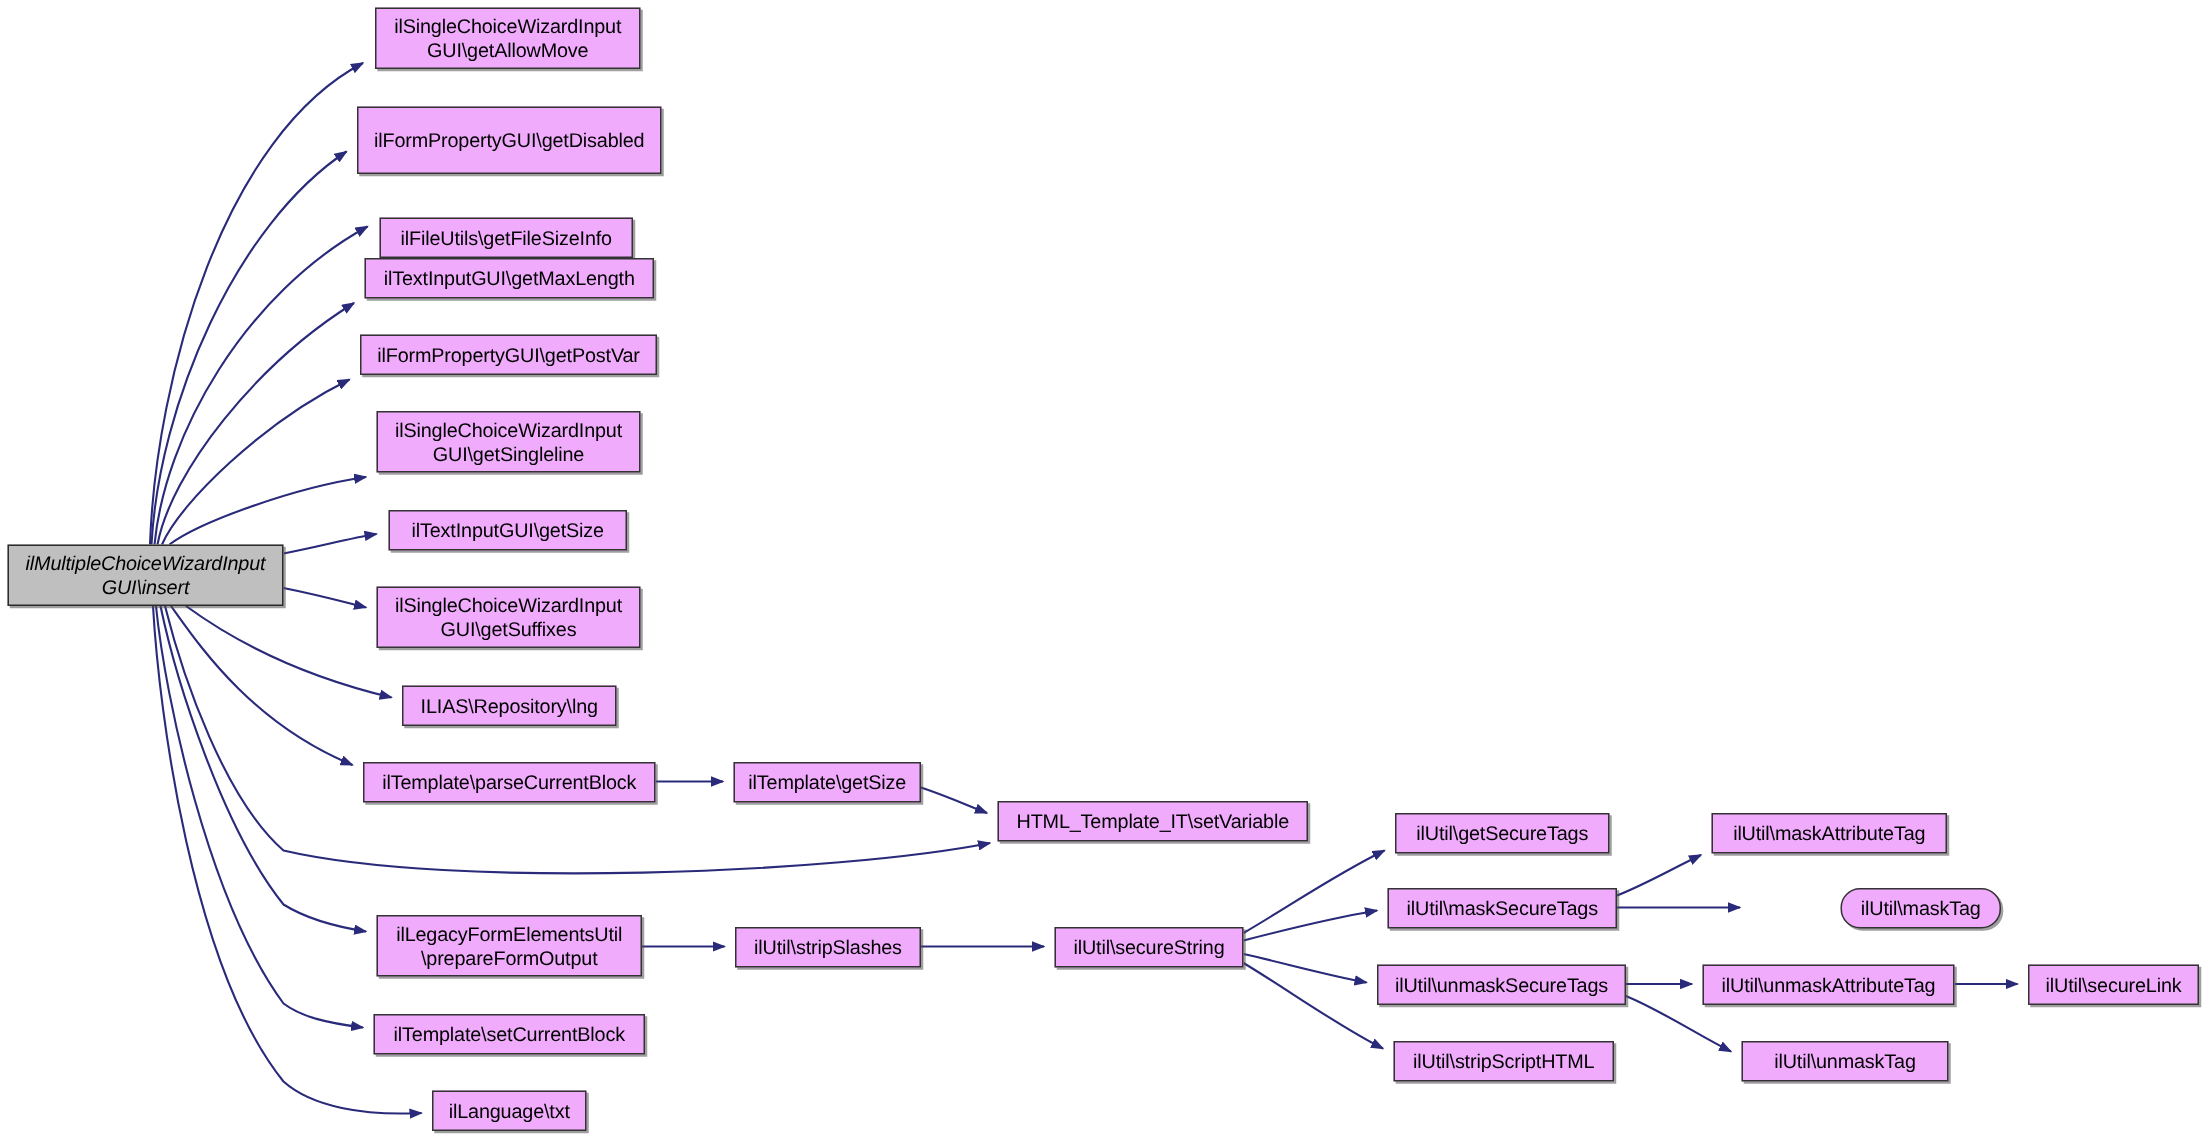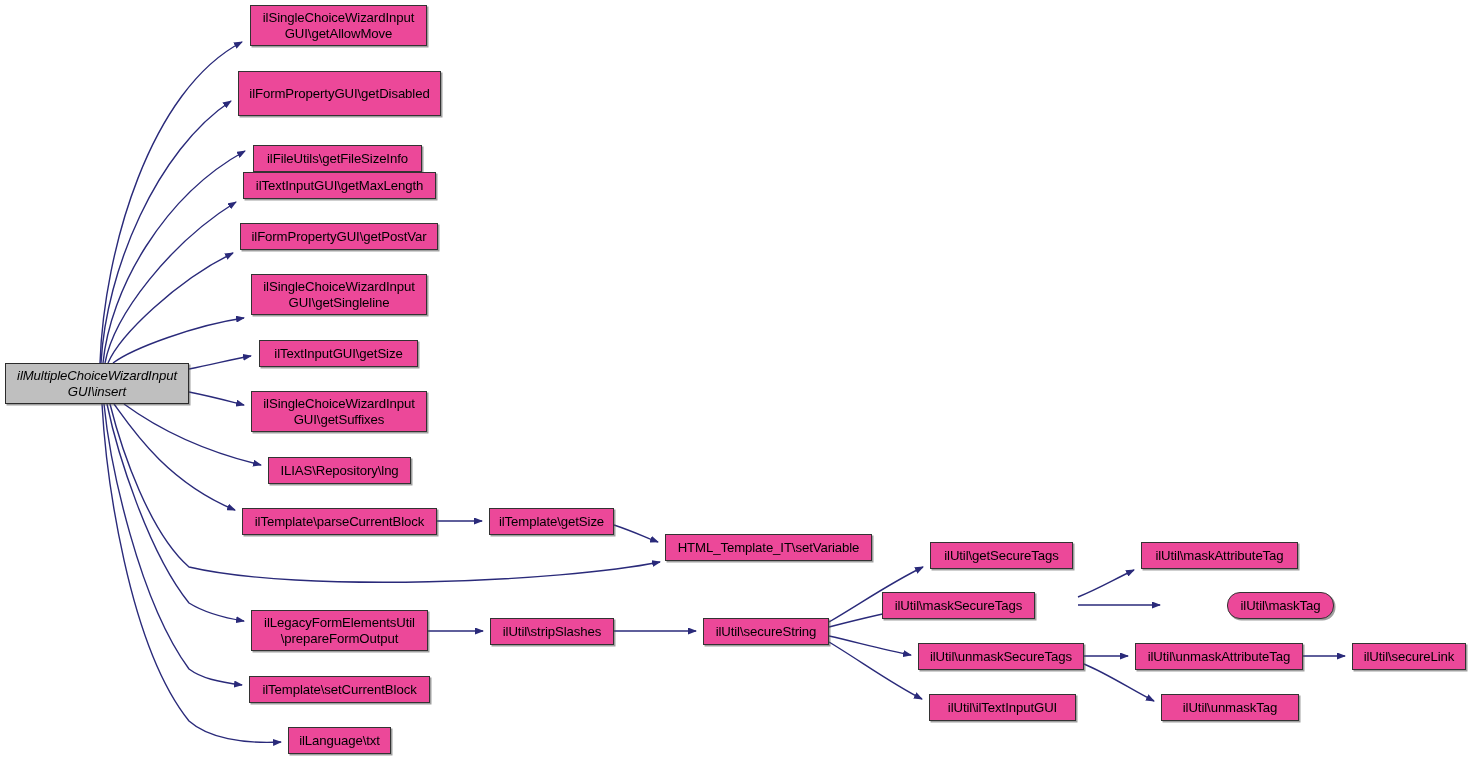--- a/index.html
+++ b/index.html
@@ -23,21 +23,21 @@
     left: 0;
     top: 0;
     width: 1472px;
     height: 759px;
     pointer-events: none;
   }
   .gnode {
     position: absolute;
     box-sizing: border-box;
     border: 1px solid #333333;
-    background: #ec4899;
+    background: #f0abfc;
     color: #000000;
     display: flex;
     align-items: center;
     justify-content: center;
     text-align: center;
     font-size: 13.2px;
     line-height: 1.18;
     letter-spacing: -0.1px;
     white-space: pre-line;
     box-shadow: 1.5px 1.5px 0 0 rgba(80,80,80,0.55);
@@ -105,23 +105,23 @@
 GUI\getSuffixes</div>
       <div class="gnode" style="left: 268px; top: 457px; width: 143px; height: 27px;">ILIAS\Repository\lng</div>
       <div class="gnode" style="left: 242px; top: 508px; width: 195px; height: 27px;">ilTemplate\parseCurrentBlock</div>
       <div class="gnode" style="left: 489px; top: 508px; width: 125px; height: 27px;">ilTemplate\getSize</div>
       <div class="gnode" style="left: 665px; top: 534px; width: 207px; height: 27px;">HTML_Template_IT\setVariable</div>
       <div class="gnode" style="left: 251px; top: 610px; width: 177px; height: 41px;">ilLegacyFormElementsUtil
 \prepareFormOutput</div>
       <div class="gnode" style="left: 490px; top: 618px; width: 124px; height: 27px;">ilUtil\stripSlashes</div>
       <div class="gnode" style="left: 703px; top: 618px; width: 126px; height: 27px;">ilUtil\secureString</div>
       <div class="gnode" style="left: 930px; top: 542px; width: 143px; height: 27px;">ilUtil\getSecureTags</div>
-      <div class="gnode" style="left: 882px; top: 592px; width: 153px; height: 27px;">ilUtil\maskSecureTags</div>
+      <div class="gnode" style="left: 925px; top: 592px; width: 153px; height: 27px;">ilUtil\maskSecureTags</div>
       <div class="gnode" style="left: 918px; top: 643px; width: 166px; height: 27px;">ilUtil\unmaskSecureTags</div>
-      <div class="gnode" style="left: 929px; top: 694px; width: 147px; height: 27px;">ilUtil\ilTextInputGUI</div>
+      <div class="gnode" style="left: 929px; top: 694px; width: 147px; height: 27px;">ilUtil\stripScriptHTML</div>
       <div class="gnode" style="left: 1141px; top: 542px; width: 157px; height: 27px;">ilUtil\maskAttributeTag</div>
       <div class="gnode" style="left: 1227px; top: 592px; width: 107px; height: 27px; border-radius: 13px;">ilUtil\maskTag</div>
       <div class="gnode" style="left: 1135px; top: 643px; width: 168px; height: 27px;">ilUtil\unmaskAttributeTag</div>
       <div class="gnode" style="left: 1161px; top: 694px; width: 138px; height: 27px;">ilUtil\unmaskTag</div>
       <div class="gnode" style="left: 1352px; top: 643px; width: 114px; height: 27px;">ilUtil\secureLink</div>
       <div class="gnode" style="left: 249px; top: 676px; width: 181px; height: 27px;">ilTemplate\setCurrentBlock</div>
       <div class="gnode" style="left: 288px; top: 727px; width: 103px; height: 27px;">ilLanguage\txt</div>
     </div>
 </div>
 

